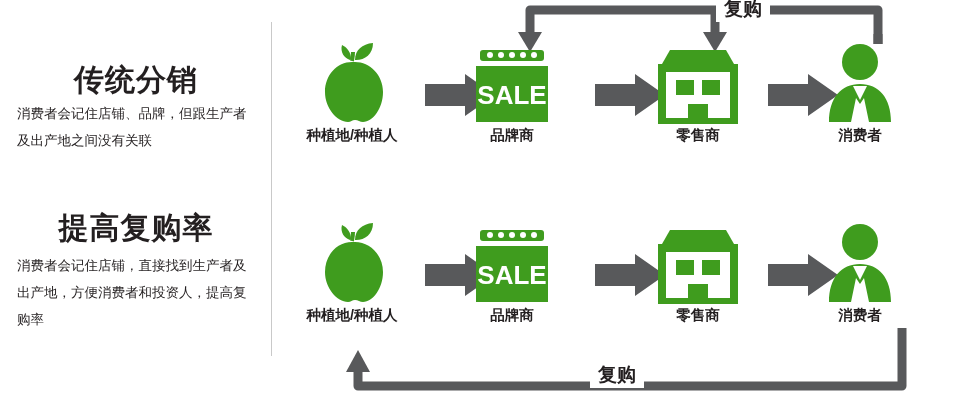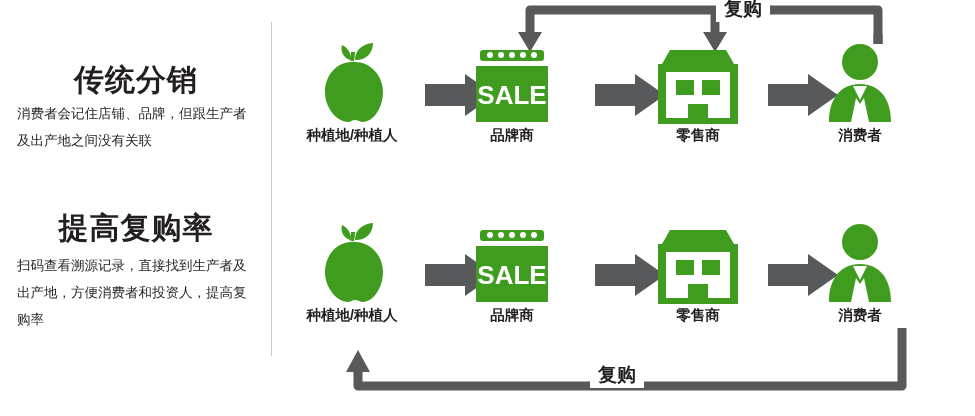--- a/index.html
+++ b/index.html
@@ -123,21 +123,21 @@
 </head>
 <body>
 
 <div id="canvas">
 
   <div class="left-col">
     <div class="block-title" id="title-trad">传统分销</div>
     <div class="block-desc" id="desc-trad">消费者会记住店铺、品牌，但跟生产者及出产地之间没有关联</div>
 
     <div class="block-title" id="title-trace">提高复购率</div>
-    <div class="block-desc" id="desc-trace">扫码查看溯源记录，直接找到生产者及出产地，方便消费者和投资人，提高复购率</div>
+    <div class="block-desc" id="desc-trace">消费者会记住店铺，直接找到生产者及出产地，方便消费者和投资人，提高复购率</div>
   </div>
   <div class="divider"></div>
 
   <svg class="loop" id="loop-top" width="685" height="60" viewBox="0 0 685 60">
     <path d="M 588 44 L 588 10 L 240 10 L 240 34" fill="none" stroke="#58595b" stroke-width="9" stroke-linejoin="round"></path>
     <polygon points="240,52 228,32 252,32" fill="#58595b"></polygon>
     <path d="M 588 44 L 588 34" fill="none" stroke="#58595b" stroke-width="9"></path>
     <polygon points="425,52 413,32 437,32" fill="#58595b"></polygon>
     <path d="M 425 34 L 425 10" fill="none" stroke="#58595b" stroke-width="9"></path>
   </svg>

